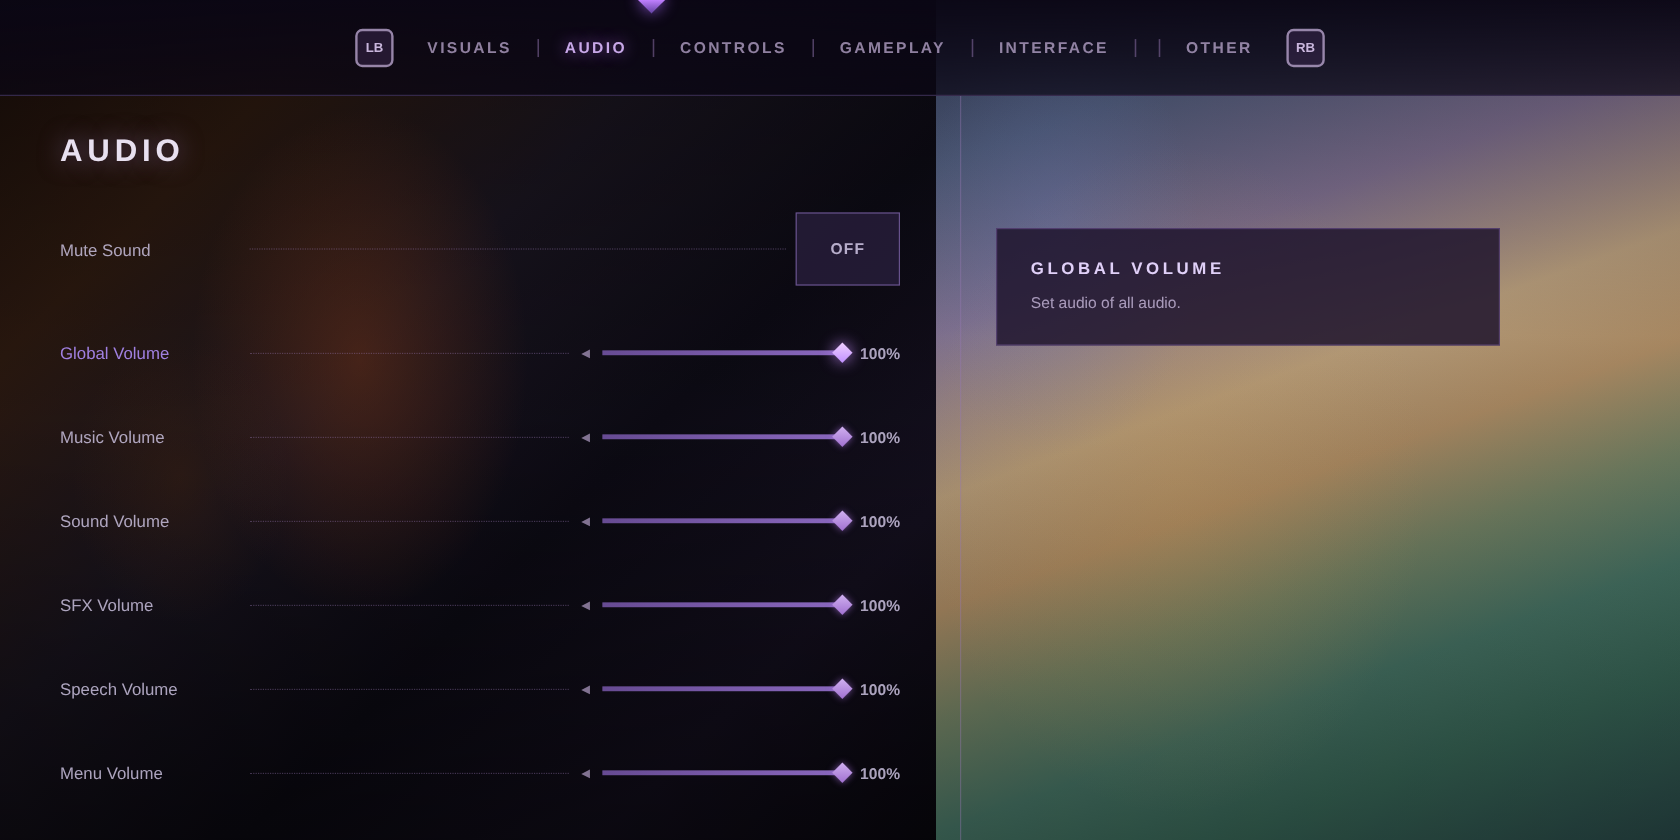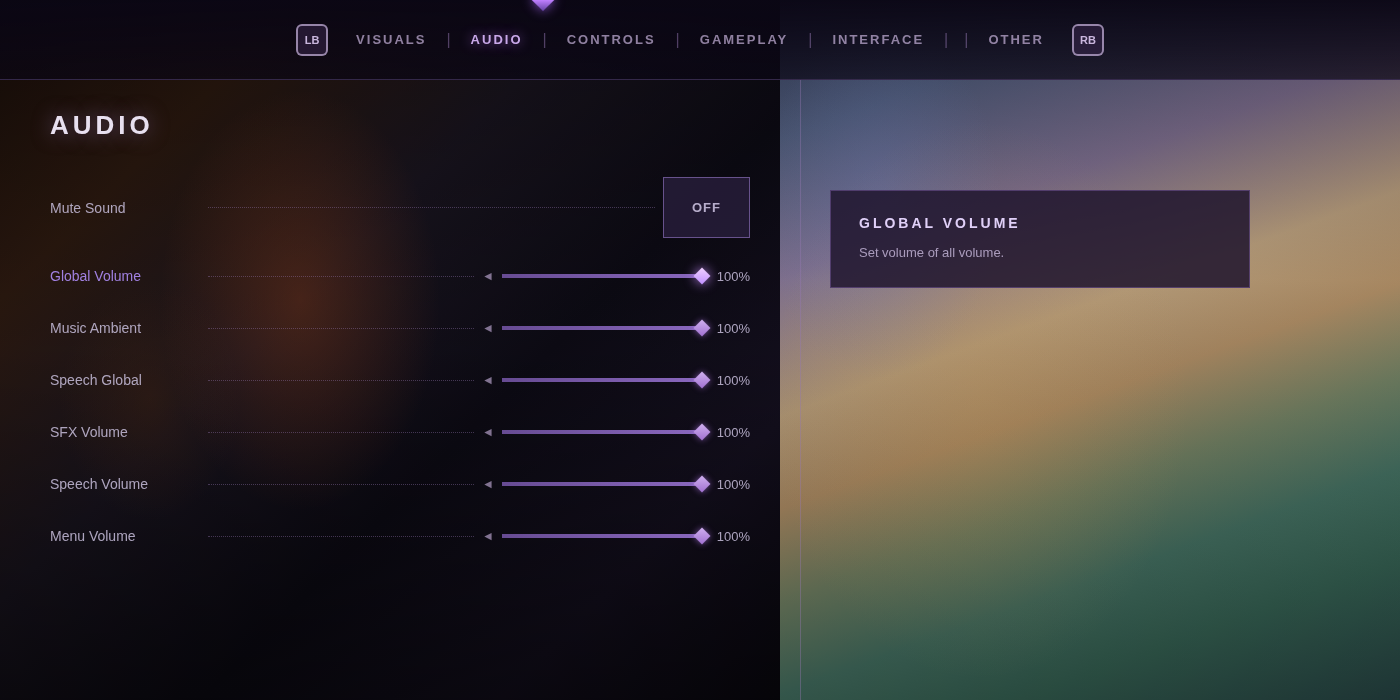--- a/index.html
+++ b/index.html
@@ -171,21 +171,21 @@
       color: rgba(180,160,200,0.7);
       text-transform: uppercase;
       margin-bottom: 20px;
       font-weight: 400;
     }
 
     
     .settings-list {
       display: flex;
       flex-direction: column;
-      gap: 0;
+      gap: 18px;
     }
 
     .setting-row {
       display: flex;
       align-items: center;
       padding: 12px 0;
       min-height: 52px;
     }
 
     .setting-row.active .setting-label {
@@ -269,20 +269,21 @@
     .active-thumb .slider-thumb-inner {
       background: linear-gradient(135deg, #f0d0ff, #c090ff);
       box-shadow: 0 0 12px rgba(200,140,255,0.9);
     }
 
     .slider-value {
       font-size: 13px;
       color: rgba(200,190,220,0.85);
       min-width: 40px;
       text-align: right;
+      font-weight: bold;
     }
 
     
     .right-panel {
       flex: 1;
       padding: 30px 30px;
       position: relative;
     }
 
     .info-card {
@@ -389,37 +390,37 @@
               <div class="slider-thumb active-thumb">
                 <div class="slider-thumb-inner"></div>
               </div>
             </div>
           </div>
           <span class="slider-value">100%</span>
         </div>
       </div>
 
       <div class="setting-row">
-        <span class="setting-label">Music Ambient</span>
+        <span class="setting-label">Music Volume</span>
         <div class="dotted-line"></div>
         <div class="slider-container">
           <span class="slider-arrow">◄</span>
           <div class="slider-track">
             <div class="slider-fill full">
               <div class="slider-thumb">
                 <div class="slider-thumb-inner"></div>
               </div>
             </div>
           </div>
           <span class="slider-value">100%</span>
         </div>
       </div>
 
       <div class="setting-row">
-        <span class="setting-label">Speech Global</span>
+        <span class="setting-label">Sound Volume</span>
         <div class="dotted-line"></div>
         <div class="slider-container">
           <span class="slider-arrow">◄</span>
           <div class="slider-track">
             <div class="slider-fill full">
               <div class="slider-thumb">
                 <div class="slider-thumb-inner"></div>
               </div>
             </div>
           </div>
@@ -474,17 +475,17 @@
           <span class="slider-value">100%</span>
         </div>
       </div>
 
     </div>
   </div>
 
   <div class="right-panel">
     <div class="info-card">
       <div class="info-title">GLOBAL VOLUME</div>
-      <div class="info-desc">Set volume of all volume.</div>
+      <div class="info-desc">Set audio of all audio.</div>
     </div>
   </div>
 
 </div>
 
 </body></html>

